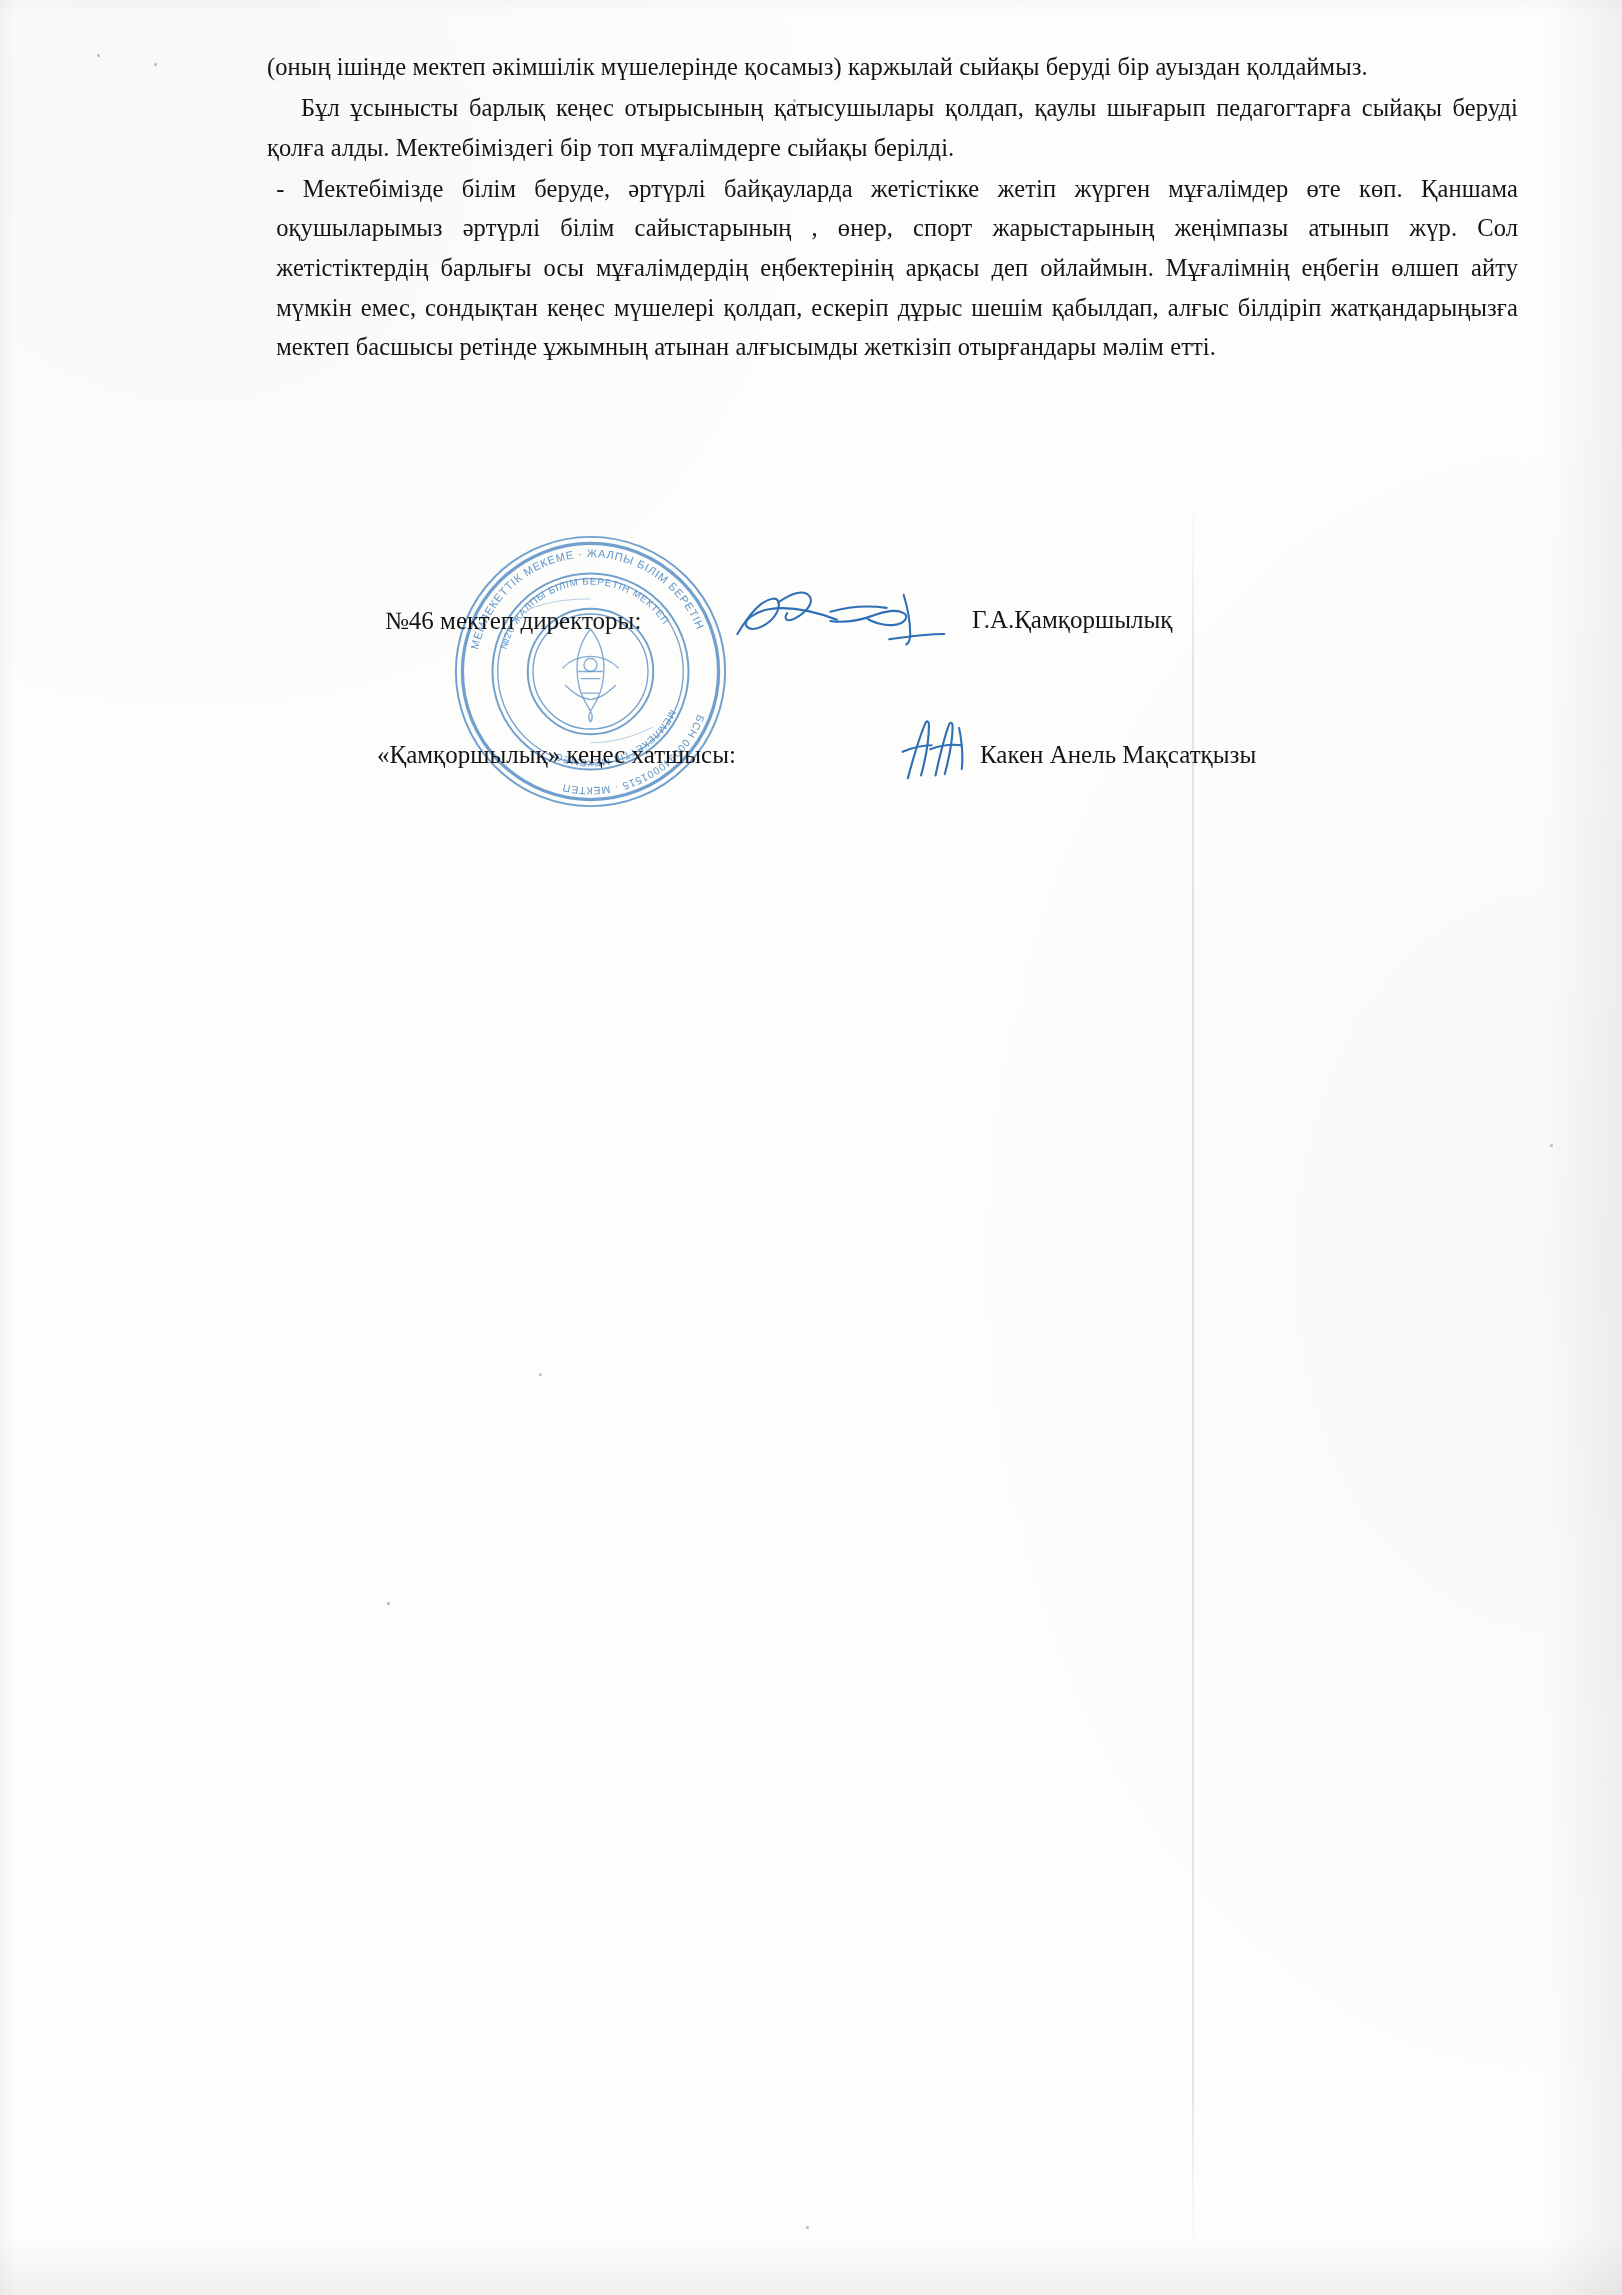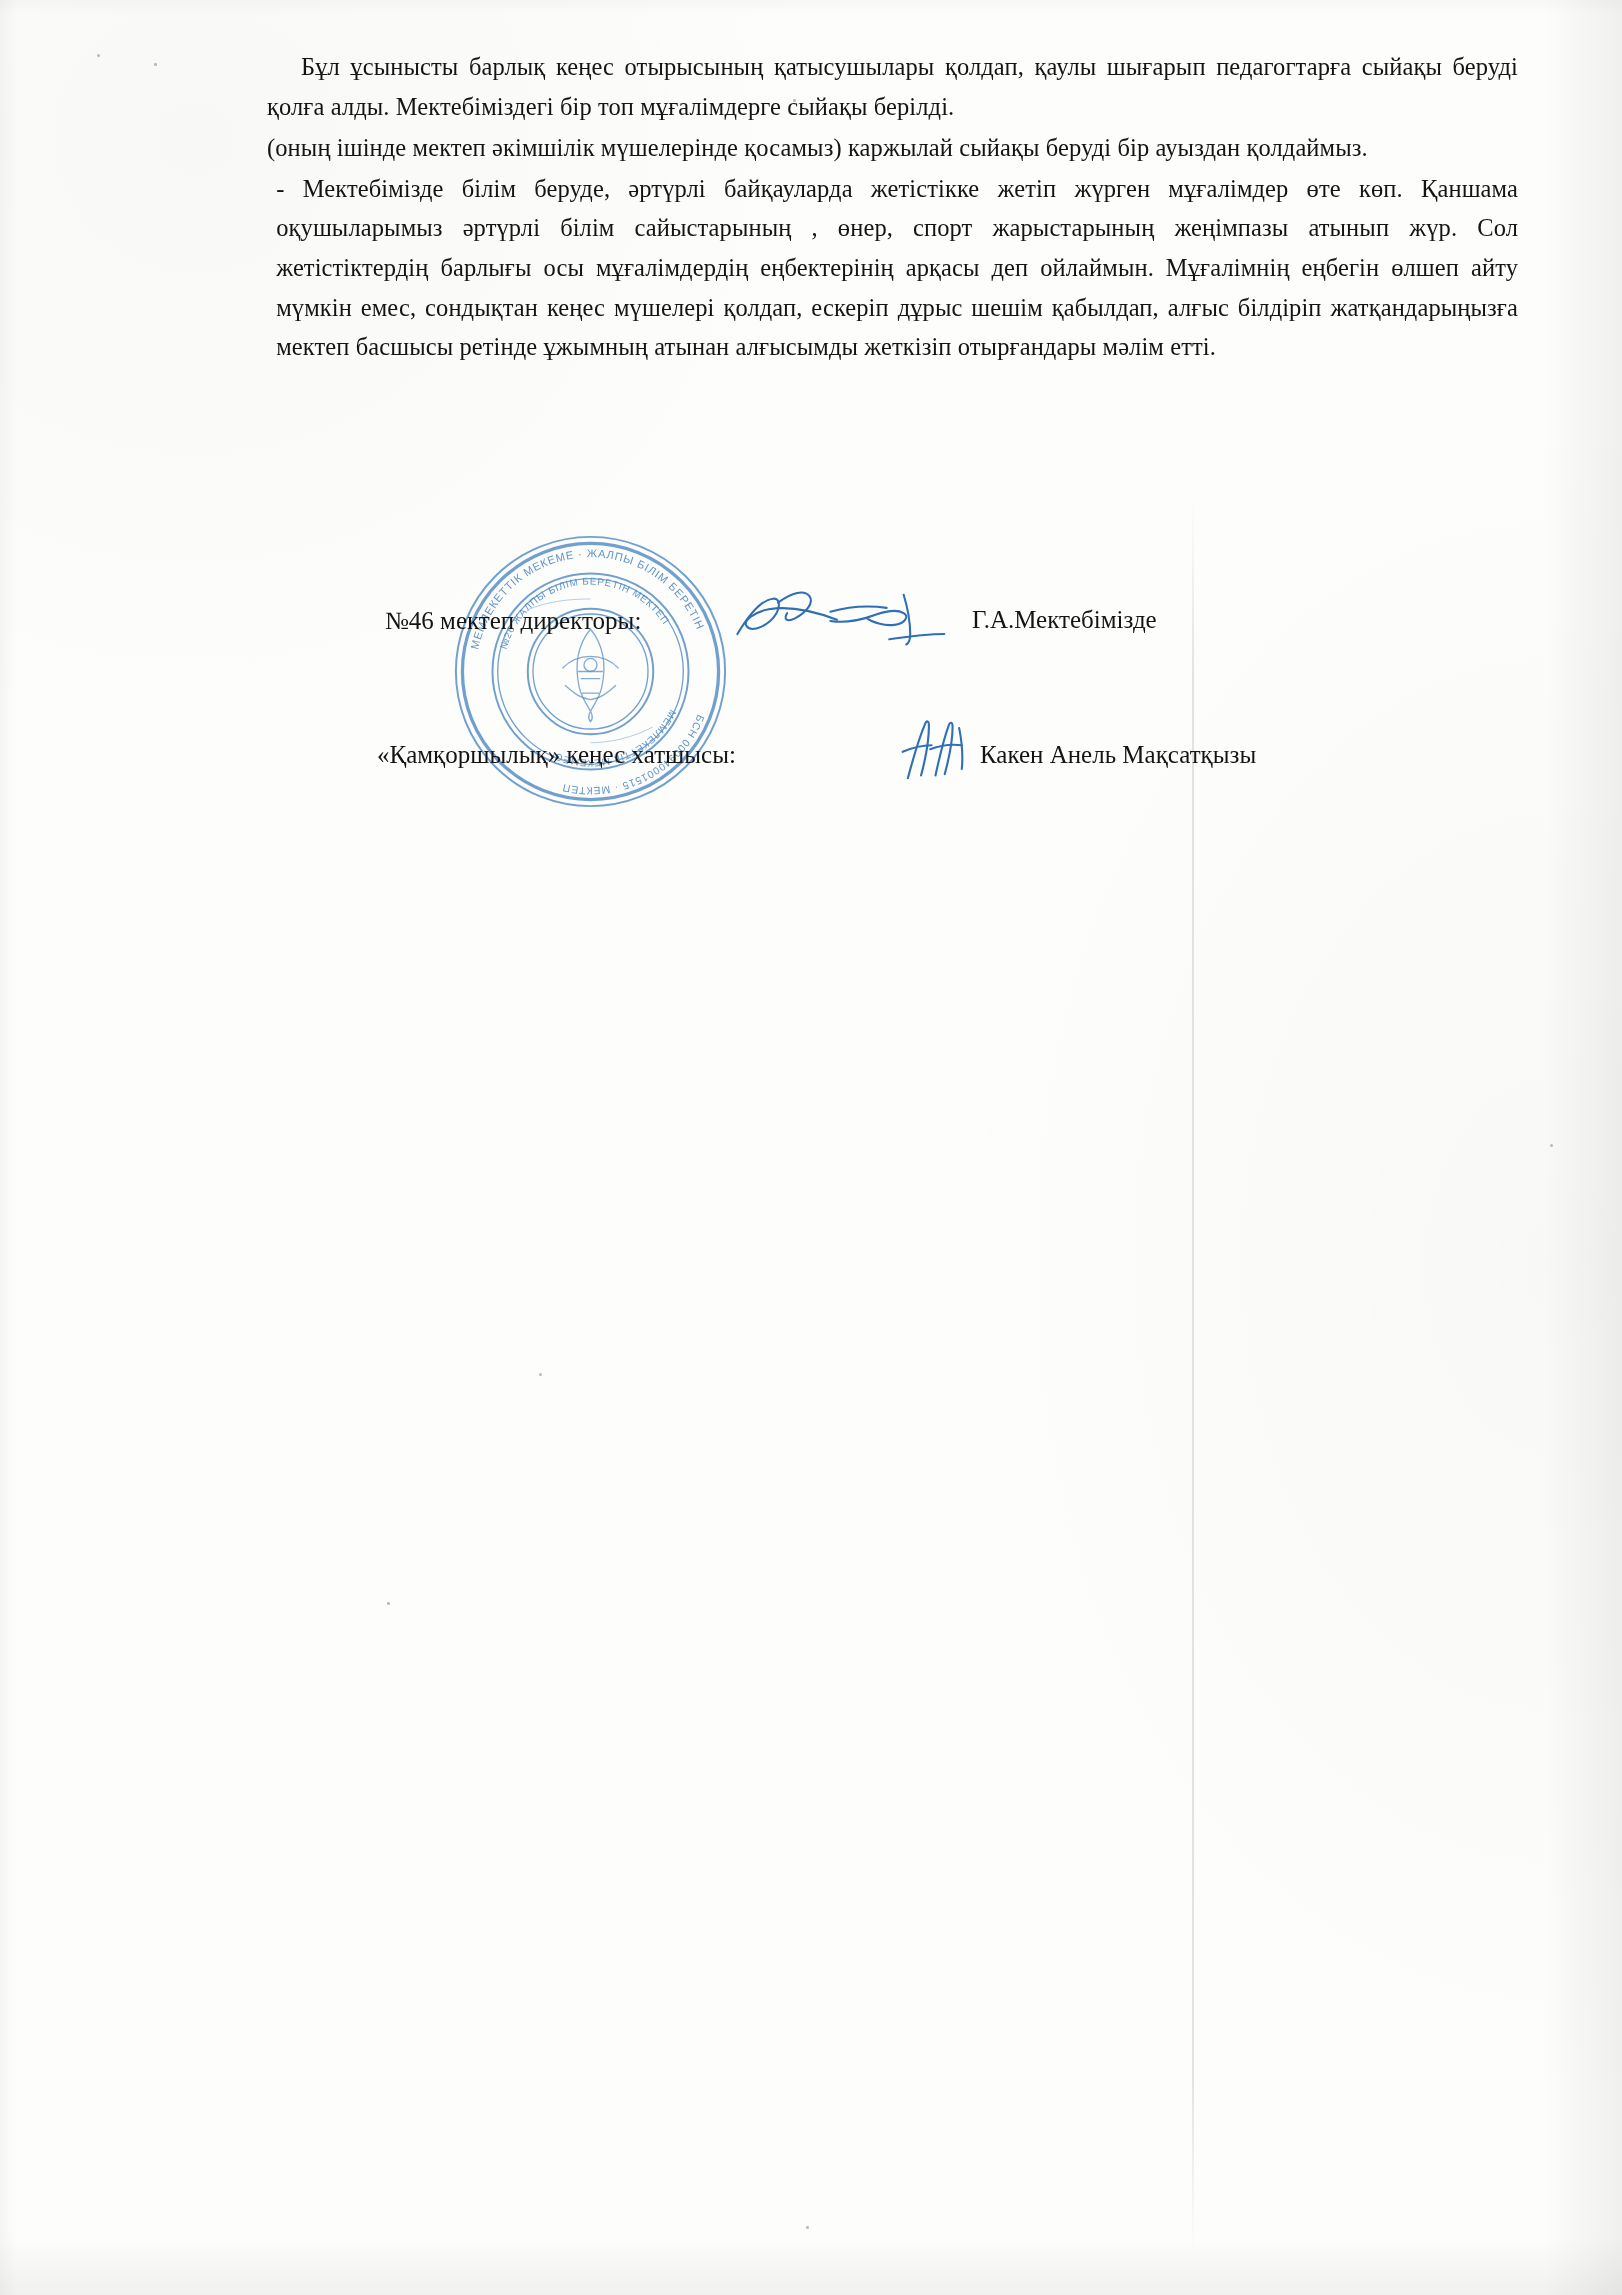--- a/index.html
+++ b/index.html
@@ -146,22 +146,22 @@
 
   <div class="speck" style="left:97px;top:54px;width:3.3px;height:3.3px;"></div>
   <div class="speck" style="left:154px;top:63px;width:2.6px;height:2.6px;"></div>
   <div class="speck" style="left:793px;top:99px;width:2.6px;height:2.6px;"></div>
   <div class="speck" style="left:539px;top:1373px;width:3.3px;height:3.3px;"></div>
   <div class="speck" style="left:387px;top:1602px;width:2.6px;height:2.6px;"></div>
   <div class="speck" style="left:1550px;top:1144px;width:3.3px;height:3.3px;"></div>
   <div class="speck" style="left:806px;top:2226px;width:2.6px;height:2.6px;"></div>
 
   <div class="body-text">
+    <p class="para">(оның ішінде мектеп әкімшілік мүшелерінде қосамыз) каржылай сыйақы беруді бір ауыздан қолдаймыз.</p>
     <p class="para indent">Бұл ұсынысты барлық кеңес отырысының қатысушылары қолдап, қаулы шығарып педагогтарға сыйақы беруді қолға алды. Мектебіміздегі бір топ мұғалімдерге сыйақы берілді.</p>
-    <p class="para">(оның ішінде мектеп әкімшілік мүшелерінде қосамыз) каржылай сыйақы беруді бір ауыздан қолдаймыз.</p>
     <p class="para dash last">- Мектебімізде білім беруде, әртүрлі байқауларда жетістікке жетіп жүрген мұғалімдер өте көп. Қаншама оқушыларымыз әртүрлі білім сайыстарының , өнер, спорт жарыстарының жеңімпазы атынып жүр. Сол жетістіктердің барлығы осы мұғалімдердің еңбектерінің арқасы деп ойлаймын. Мұғалімнің еңбегін өлшеп айту мүмкін емес, сондықтан кеңес мүшелері қолдап, ескеріп дұрыс шешім қабылдап, алғыс білдіріп жатқандарыңызға мектеп басшысы ретінде  ұжымның атынан алғысымды жеткізіп отырғандары мәлім етті.</p>
   </div>
 
   <div class="stamp">
     <svg viewBox="0 0 430 430" width="281" height="281" aria-hidden="true">
       <defs>
         <path id="arcOuterTop" d="M 40,215 A 175,175 0 0 1 390,215"></path>
         <path id="arcOuterBottom" d="M 392,215 A 177,177 0 0 1 38,215"></path>
         <path id="arcInnerTop" d="M 82,215 A 133,133 0 0 1 348,215"></path>
         <path id="arcInnerBottom" d="M 350,215 A 135,135 0 0 1 80,215"></path>
@@ -214,21 +214,21 @@
             <path d="M8,78 C26,48 44,26 62,24 C76,22 74,44 58,58 C44,70 28,74 22,66 C16,58 34,44 56,40 C92,34 128,44 160,56"></path>
             <path d="M70,30 C92,14 110,10 118,20 C126,30 112,46 96,54 C84,60 78,56 84,46"></path>
             <path d="M150,58 C176,62 198,56 220,48 C238,42 252,40 262,46 C272,52 262,62 248,64 C232,66 214,60 206,54"></path>
             <path d="M262,18 C268,38 272,58 272,78 C272,86 270,92 266,94"></path>
             <path d="M240,86 C268,82 296,78 324,78"></path>
             <path d="M150,44 C178,36 208,34 236,38"></path>
           </g>
         </svg>
       </span>
 
-      <span class="sig-name">Г.А.Мектебімізде</span>
+      <span class="sig-name">Г.А.Қамқоршылық</span>
     </div>
 
     <div class="sig-row sig-row-2">
       <span class="sig-label">«Қамқоршылық» кеңес  хатшысы:</span>
 
       <span class="sign-2">
         <svg viewBox="0 0 120 108" width="79" height="71" aria-hidden="true">
           <g fill="none" stroke="#2f6fb5" stroke-width="3.2" stroke-linecap="round">
             <path d="M18,96 C26,66 34,38 44,14 C46,8 50,8 50,16 C50,40 44,70 38,92"></path>
             <path d="M10,56 C24,50 38,46 54,46"></path>

